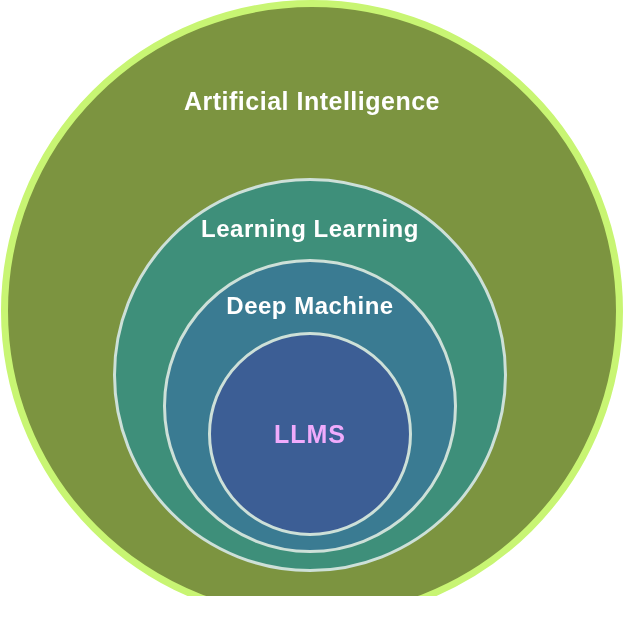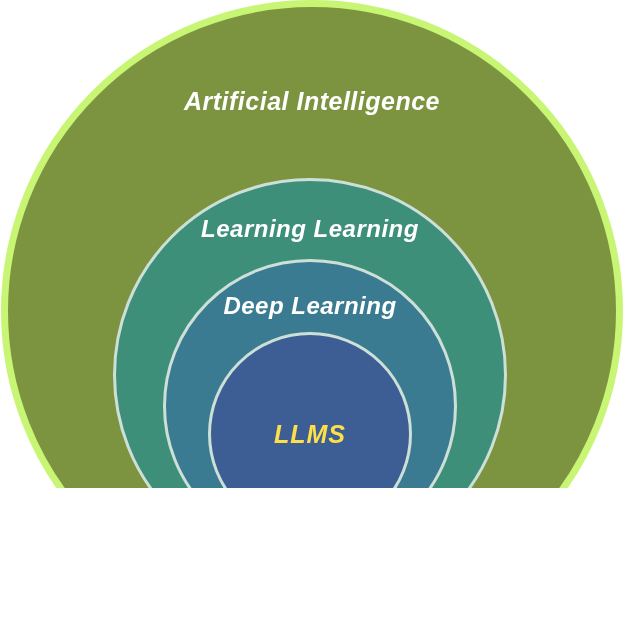--- a/index.html
+++ b/index.html
@@ -4,24 +4,23 @@
 <style>
   html, body {
     margin: 0;
     padding: 0;
     background: #ffffff;
     font-family: "Liberation Sans", "DejaVu Sans", sans-serif;
   }
   .stage {
     position: relative;
     width: 624px;
-    height: 488px;
+    height: 596px;
     background: #ffffff;
     overflow: hidden;
-    font-style: italic;
   }
   .circle {
     position: absolute;
     border-radius: 50%;
     box-sizing: border-box;
   }
   .c-ai {
     left: 1px;
     top: 0px;
     width: 622px;
@@ -78,20 +77,20 @@
 
   <div class="circle c-ai" style="background-color: rgb(124, 148, 64); border-color: rgb(200, 245, 115);">
     <div class="ring-label l-ai" style="color: rgb(255, 255, 255);">Artificial Intelligence</div>
   </div>
 
   <div class="circle c-ml" style="background-color: rgb(62, 143, 122); border-color: rgb(205, 224, 216);">
     <div class="ring-label l-ml" style="color: rgb(255, 255, 255);">Learning Learning</div>
   </div>
 
   <div class="circle c-dl" style="background-color: rgb(58, 123, 146); border-color: rgb(205, 224, 216);">
-    <div class="ring-label l-dl" style="color: rgb(255, 255, 255);">Deep Learning</div>
+    <div class="ring-label l-dl" style="color: rgb(255, 255, 255);">Deep Machine</div>
   </div>
 
   <div class="circle c-llms" style="background-color: rgb(60, 94, 149); border-color: rgb(205, 224, 216);">
-    <div class="ring-label l-llms" style="color: #fde047;">LLMS</div>
+    <div class="ring-label l-llms" style="color: #f0abfc;">LLMS</div>
   </div>
 
 </div>
 
 </body></html>

